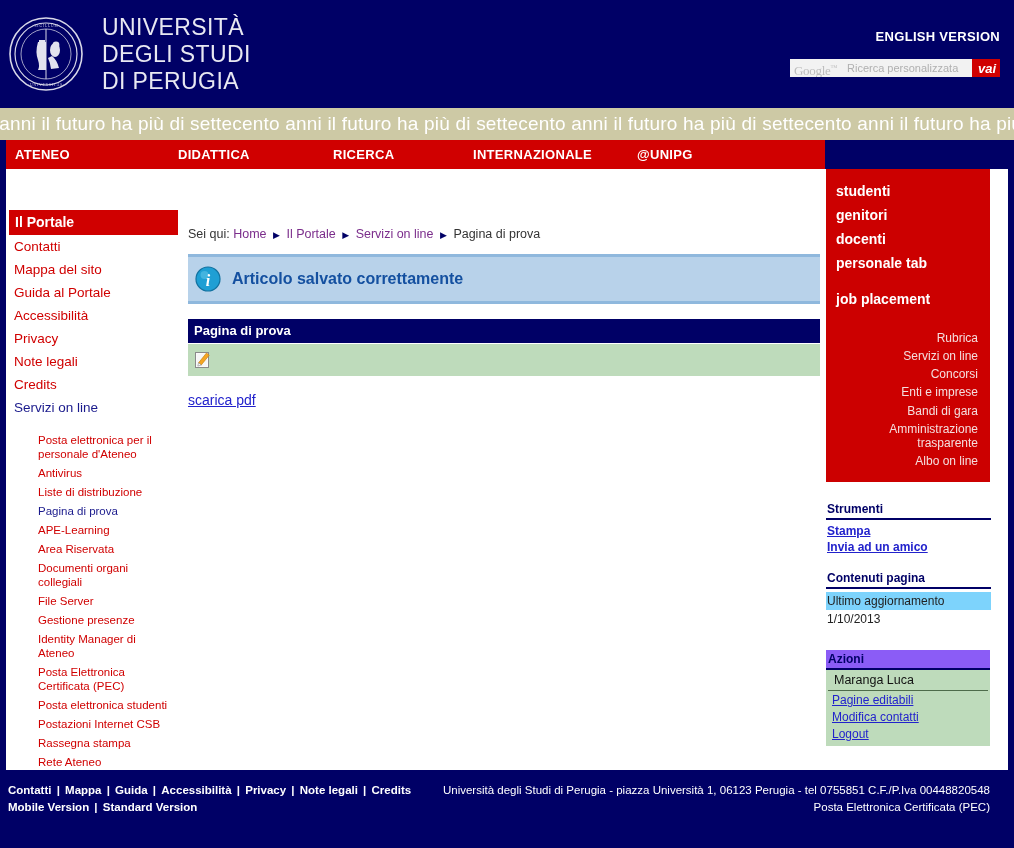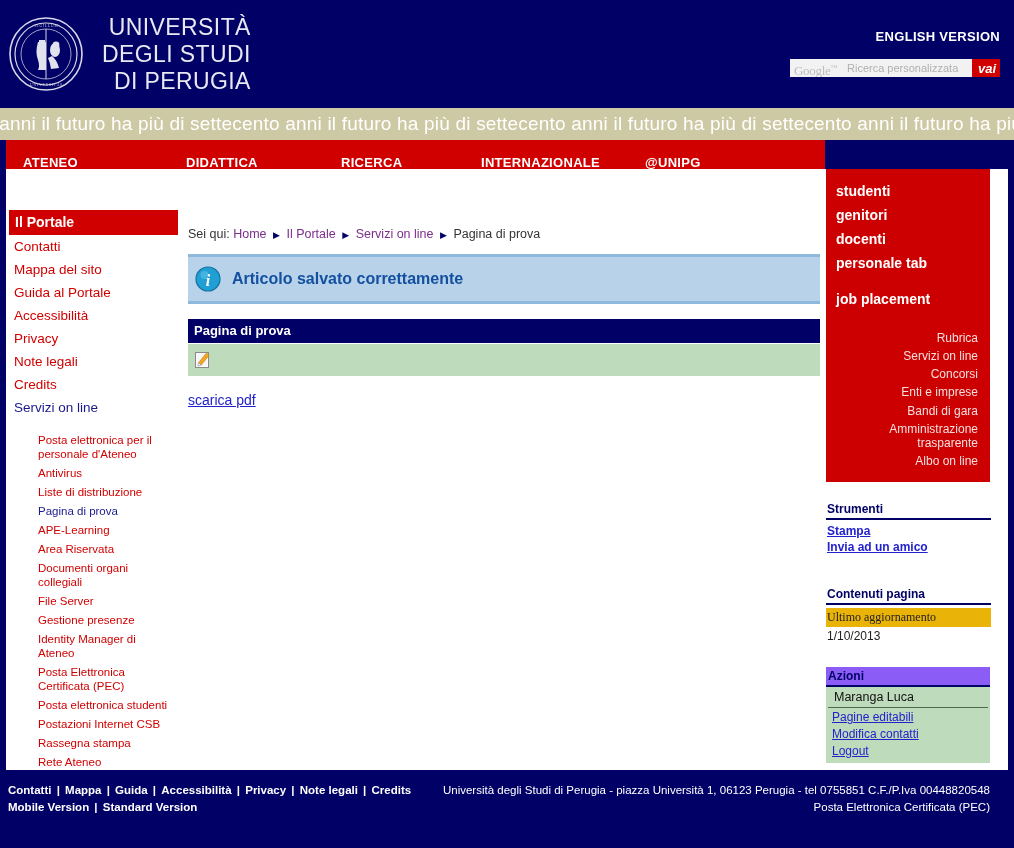--- a/index.html
+++ b/index.html
@@ -34,21 +34,20 @@
     height: 76px;
     flex: 0 0 76px;
   }
   #uni-title {
     margin-left: 18px;
     color: #e8e8f2;
     font-size: 23px;
     font-weight: 400;
     line-height: 1.17;
     letter-spacing: .4px;
-    text-align: right;
   }
   #uni-title div { white-space: nowrap; }
 
   #english-version {
     position: absolute;
     right: 14px;
     top: 29px;
     color: #ffffff;
     font-size: 13px;
     font-weight: bold;
@@ -134,21 +133,21 @@
   }
   #navbar {
     position: absolute;
     left: 6px;
     top: 0;
     width: 819px;
     height: 29px;
     background: #d00000;
   }
   #navbar ul {
-    margin: 8px; padding: 0; list-style: none;
+    margin: 0; padding: 0; list-style: none;
     display: flex;
     height: 29px;
     align-items: center;
   }
   #navbar li {
     color: #ffffff;
     font-size: 13px;
     font-weight: bold;
     letter-spacing: .3px;
     cursor: pointer;
@@ -319,29 +318,28 @@
     display: block;
     color: #2222cc;
     font-size: 12px;
     text-decoration: underline;
     padding: 1px 0 1px 1px;
     cursor: pointer;
     font-weight: bold;
   }
   #strumenti-box { margin-top: 20px; }
   #strumenti-list { margin-top: 3px; }
-  #contenuti-box { margin-top: 32px; }
+  #contenuti-box { margin-top: 16px; }
   #update-label {
-    background: #eab308;
+    background: #7dd3fc;
     color: #222222;
     font-size: 12px;
     padding: 2px 0 2px 1px;
     margin-top: 3px;
     width: 164px;
-    font-family: Liberation Serif, serif;
   }
   #update-date {
     color: #222222;
     font-size: 12px;
     padding: 2px 0 2px 1px;
   }
   #azioni-box { margin-top: 22px; width: 164px; }
   #azioni-head {
     background: #8b5cf6;
     color: #000066;

